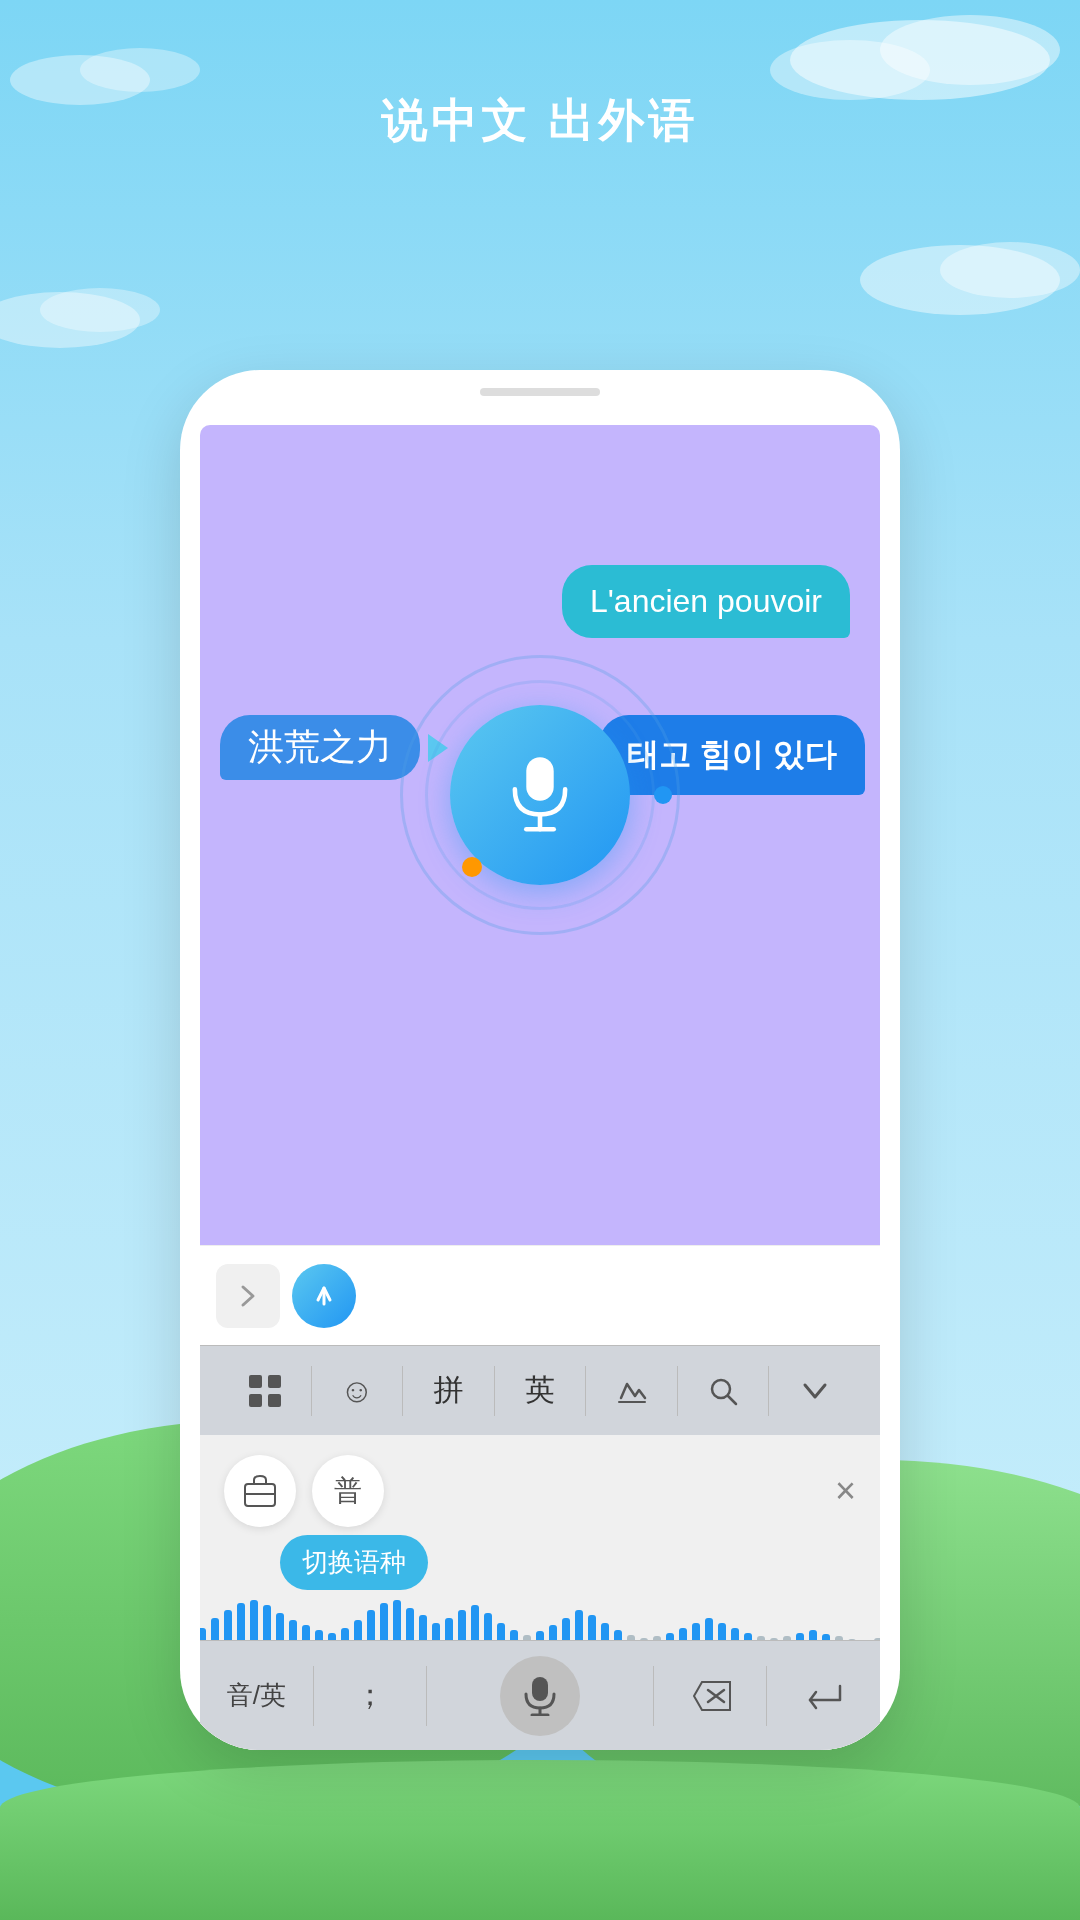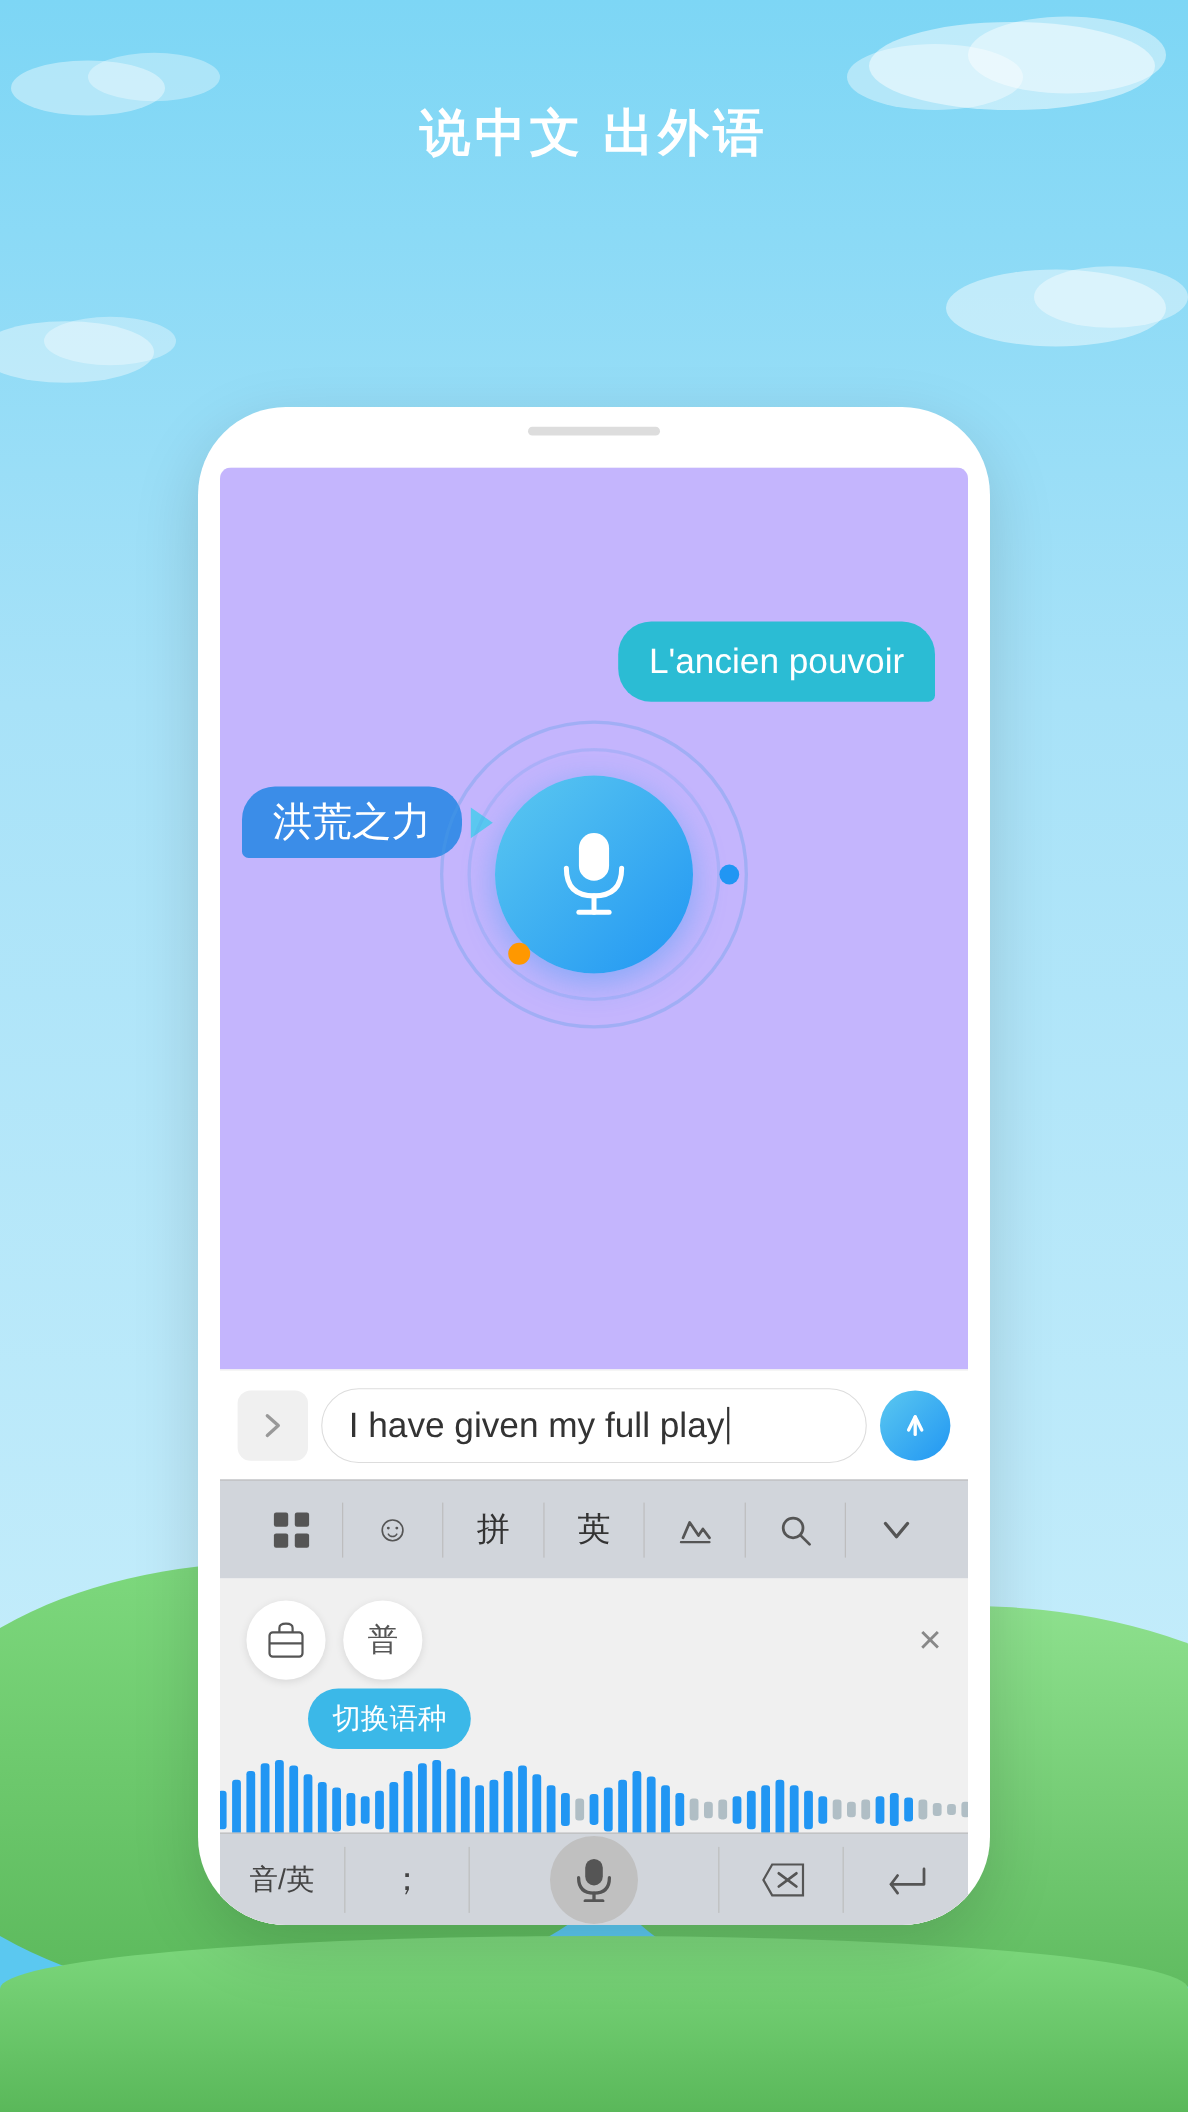--- a/index.html
+++ b/index.html
@@ -424,21 +424,21 @@
       text-align: center;
       font-size: 32px;
       color: #666;
     }
 
     
     .phone-bottom-bar {
       position: absolute;
       bottom: 0;
       left: 0; right: 0;
-      height: 84px;
+      height: 110px;
       background: #d1d5db;
       border-top: 1px solid #bbb;
       display: flex;
       align-items: center;
     }
     .bottom-bar-item {
       flex: 1;
       display: flex;
       align-items: center;
       justify-content: center;
@@ -503,20 +503,24 @@
 
       <div class="bubble-french">
         <span>L'ancien pouvoir</span>
       </div>
 
       <div class="bubble-chinese">
         <span>洪荒之力</span>
         <span style="display:inline-block;width:0;height:0;border-top:14px solid transparent;border-bottom:14px solid transparent;border-left:20px solid #5bc8f0;position:absolute;right:-28px;top:50%;transform:translateY(-50%);"></span>
       </div>
 
+      <div class="bubble-korean">
+        <span style="display:inline-block;width:0;height:0;border-top:14px solid transparent;border-bottom:14px solid transparent;border-left:20px solid #5bc8f0;position:absolute;left:-28px;top:50%;transform:translateY(-50%);"></span>
+        <span>태고 힘이 있다</span>
+      </div>
 
 
       <div class="mic-container" style="position:absolute;top:230px;left:50%;transform:translateX(-50%);">
         <div class="mic-ring-outer"></div>
         <div class="mic-ring-mid"></div>
         <div class="mic-circle">
           <svg class="mic-icon-svg" viewBox="0 0 60 70" xmlns="http://www.w3.org/2000/svg">
             <rect x="18" y="2" width="24" height="38" rx="12" fill="white"></rect>
             <path d="M8 30 Q8 52 30 52 Q52 52 52 30" stroke="white" stroke-width="4" fill="none" stroke-linecap="round"></path>
             <line x1="30" y1="52" x2="30" y2="65" stroke="white" stroke-width="4" stroke-linecap="round"></line>
@@ -526,24 +530,20 @@
         <div class="orange-dot"></div>
         <div class="blue-dot"></div>
       </div>
     </div>
 
     <div class="input-area">
       <div class="input-arrow-btn">
         <svg width="30" height="30" viewBox="0 0 30 30">
           <polyline points="10,6 20,15 10,24" stroke="#999" stroke-width="3" fill="none" stroke-linecap="round" stroke-linejoin="round"></polyline>
         </svg>
-      </div>
-      <div class="input-text-field">
-        <span>I have given my full play</span>
-        <span class="input-cursor"></span>
       </div>
       <div class="input-send-btn">
         <svg width="32" height="32" viewBox="0 0 32 32">
           <circle cx="16" cy="16" r="15" fill="transparent"></circle>
           <polyline points="10,20 16,8 22,20" stroke="white" stroke-width="3" fill="none" stroke-linecap="round" stroke-linejoin="round"></polyline>
           <line x1="16" y1="8" x2="16" y2="24" stroke="white" stroke-width="3" stroke-linecap="round"></line>
         </svg>
       </div>
     </div>
 

